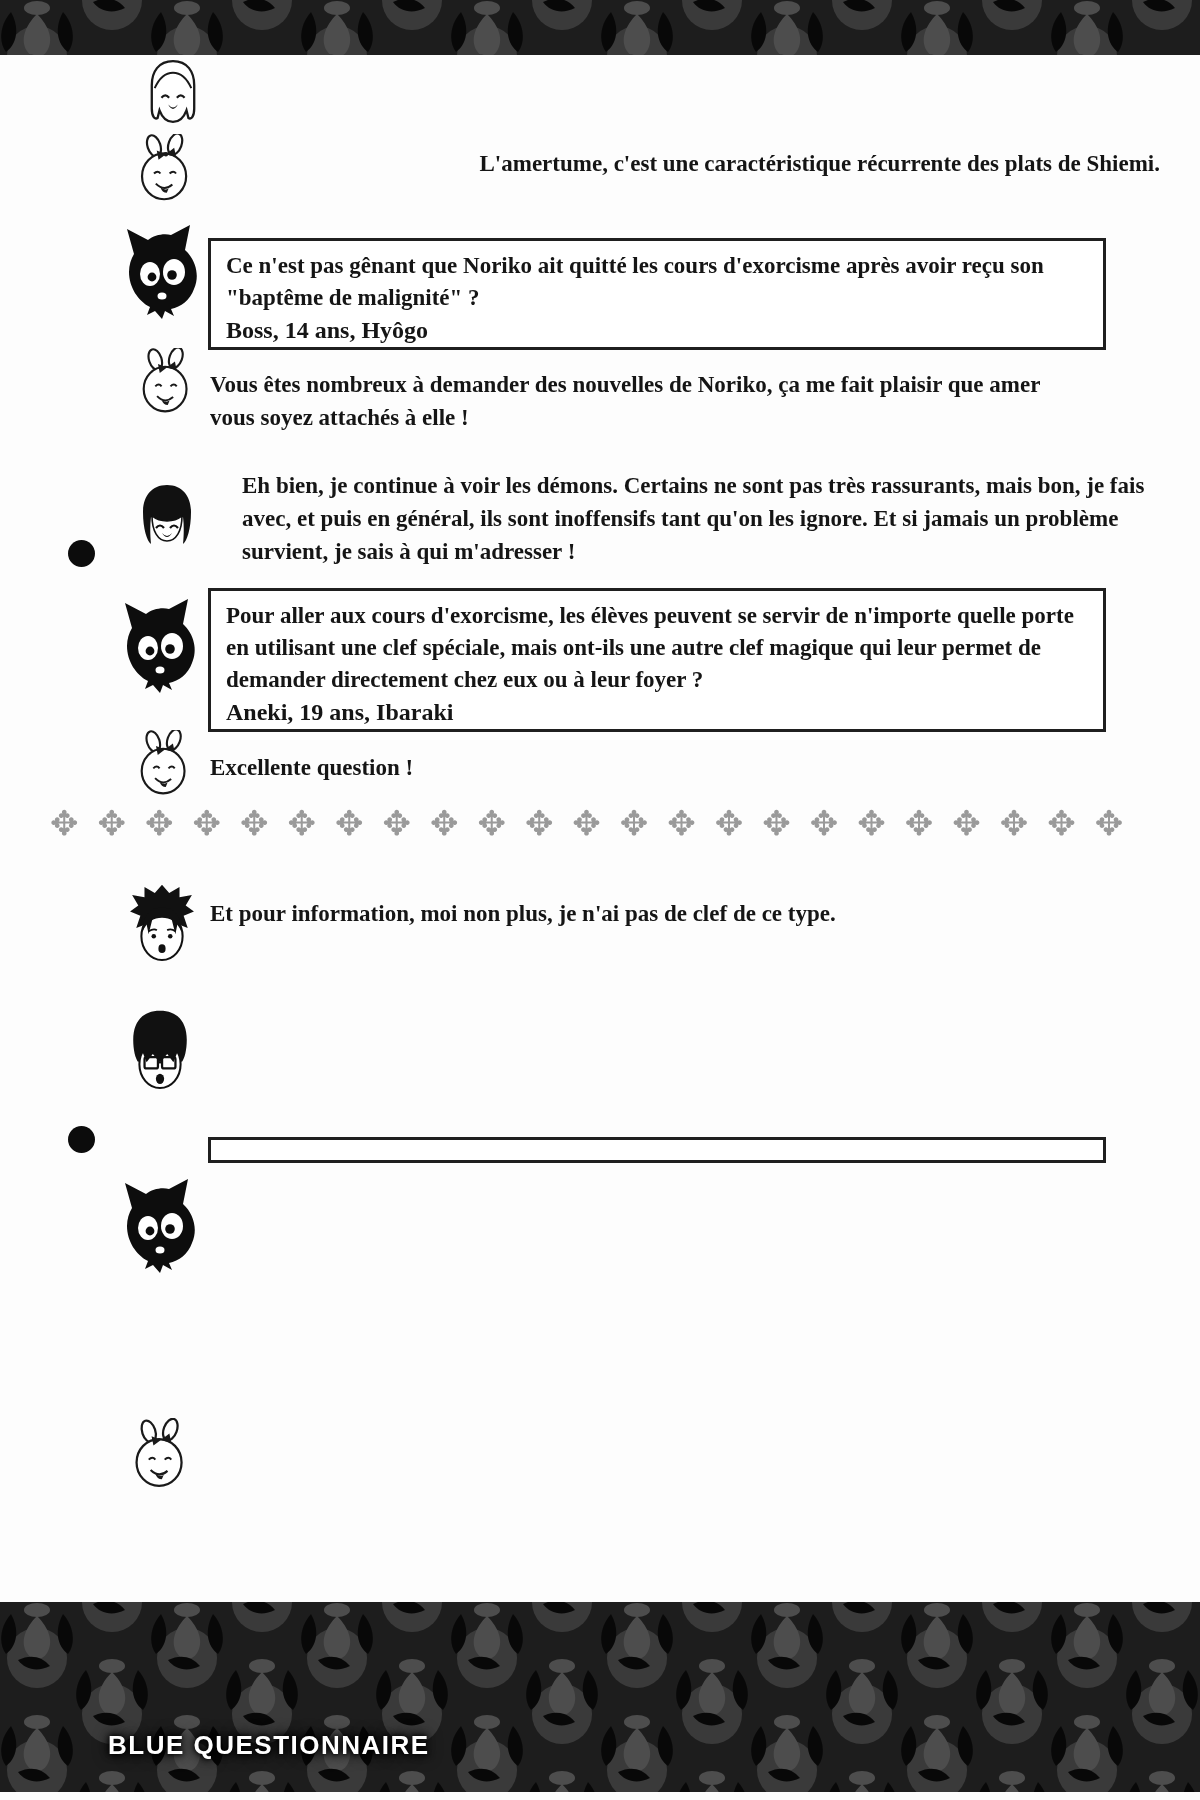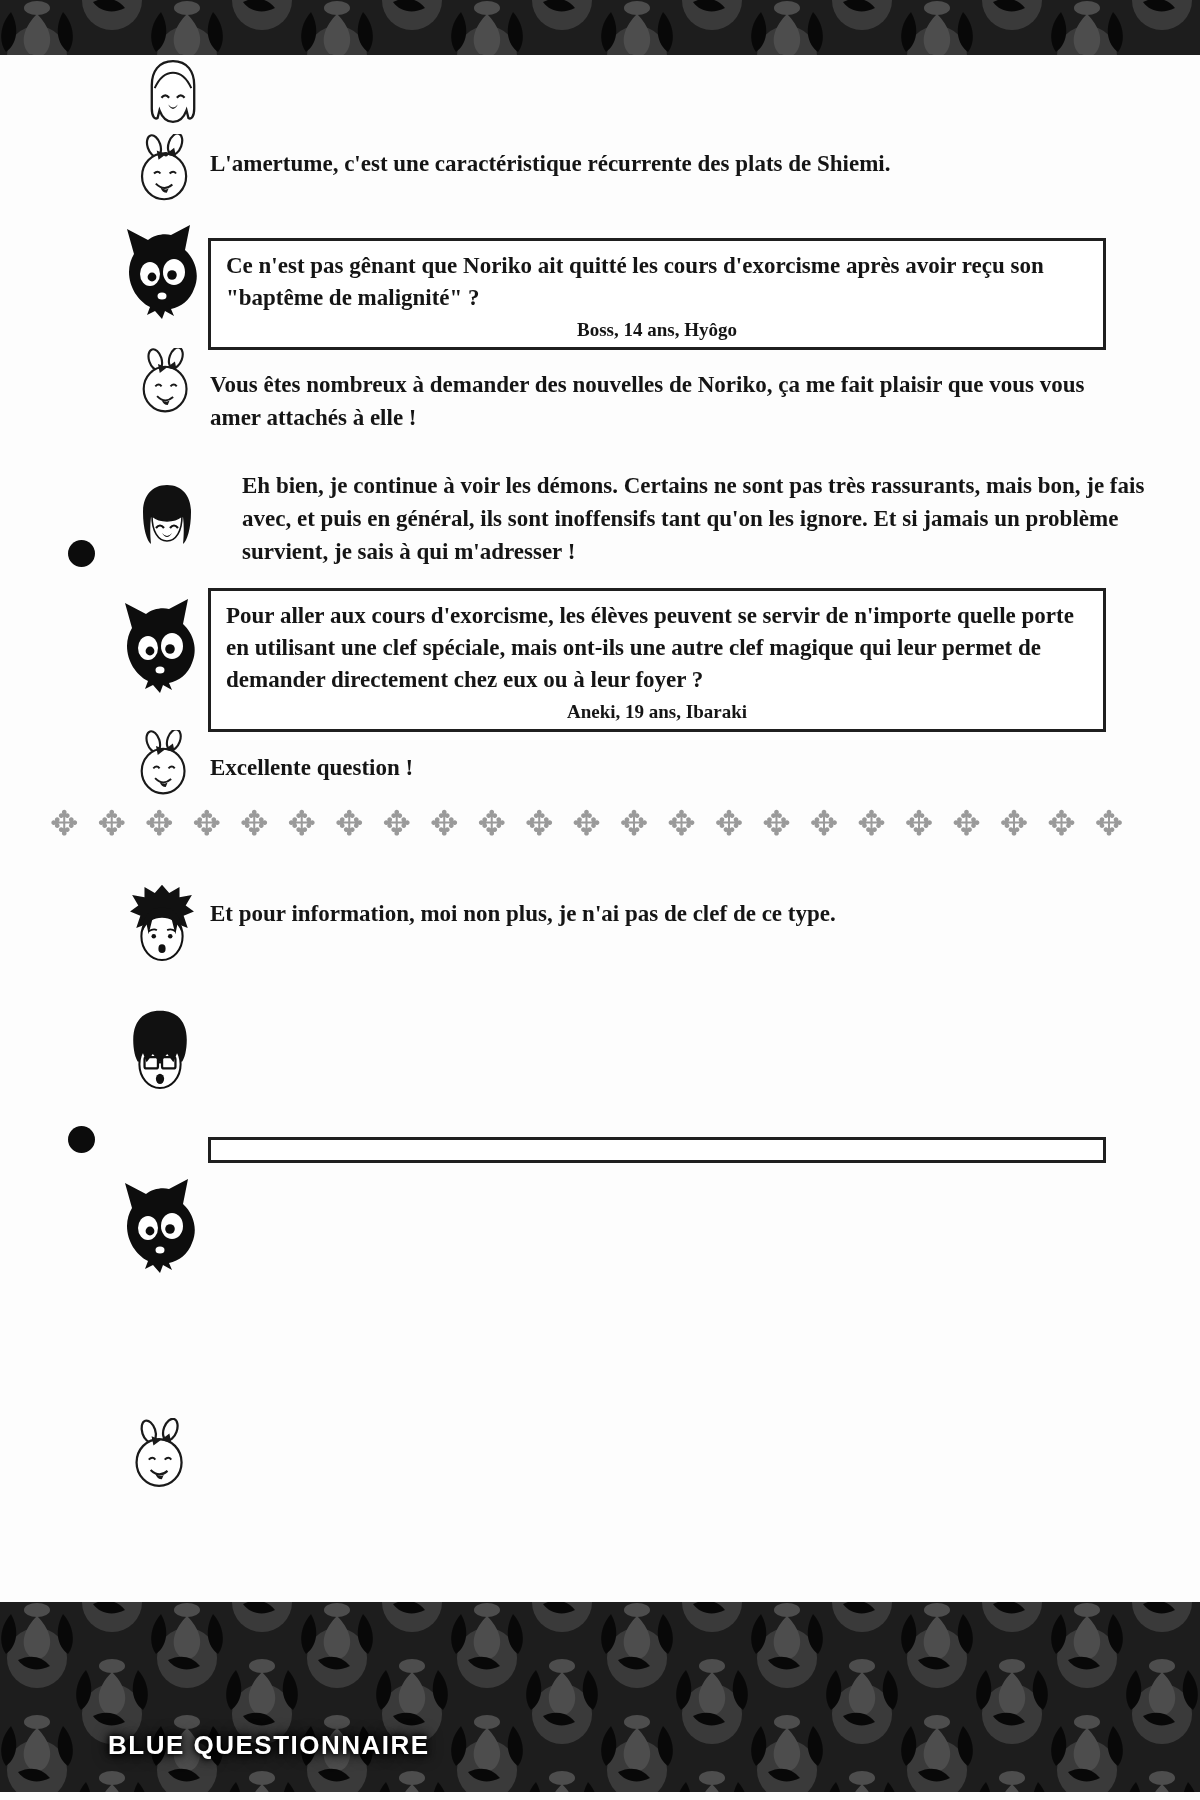--- a/index.html
+++ b/index.html
@@ -12,38 +12,38 @@
 
   
   .banner{position:absolute;left:108px;top:1686px;color:#ffffff;
     font-family:"Liberation Sans","DejaVu Sans",sans-serif;font-weight:700;font-size:26px;
     letter-spacing:1.5px;text-shadow:0 0 16px #000,0 0 8px #000,0 0 4px #000;margin-top:44px;}
 
   
   .speech{position:absolute;color:#151515;font-family:"Liberation Serif","DejaVu Serif",serif;
     font-weight:700;font-size:23px;line-height:33px;}
   #t0{left:210px;top:82px;width:930px;}
-  #t1{left:210px;top:147px;width:950px;}
+  #t1{left:210px;top:147px;width:950px;text-align:right;}
   #t3{left:210px;top:368px;width:880px;}
   #t4{left:210px;top:469px;width:905px;margin-left:32px;}
   #t6{left:210px;top:751px;width:620px;}
   #t8{left:210px;top:897px;width:910px;}
   #t9{left:210px;top:1036px;width:950px;}
   #t11{left:210px;top:1329px;width:928px;}
 
   
   .qbox{position:absolute;left:208px;width:898px;box-sizing:border-box;background:#fff;
     border:3px solid #1f1f1f;padding:9px 15px 6px;}
   #box2{top:238px;}
   #box5{top:588px;}
   #box10{top:1137px;}
   .qtext{color:#151515;font-family:"Liberation Serif","DejaVu Serif",serif;font-weight:700;
     font-size:23px;line-height:32px;}
   .attrib{color:#151515;font-family:"Liberation Serif","DejaVu Serif",serif;font-weight:700;
-    font-size:19px;text-align:center;margin-top:5px;line-height:22px;}
+    font-size:24px;text-align:left;margin-top:5px;line-height:22px;}
 
   
   .avatar{position:absolute;}
   #av0{left:146px;top:58px;width:54px;height:68px;}
   #av1{left:134px;top:134px;width:62px;height:68px;}
   #av2{left:124px;top:222px;width:80px;height:98px;}
   #av3{left:136px;top:348px;width:60px;height:66px;}
   #av4{left:138px;top:482px;width:58px;height:74px;}
   #av5{left:122px;top:596px;width:80px;height:98px;}
   #av6{left:134px;top:730px;width:60px;height:66px;}
@@ -145,21 +145,21 @@
         <ellipse cx="43" cy="11" rx="7" ry="12" transform="rotate(20 43 11)"></ellipse>
         <ellipse cx="31" cy="46" rx="24" ry="25"></ellipse>
       </g>
       <path d="M33,22 l-10,-4 2,10 8,-6 9,-7 2,10 -11,-3Z" fill="#1a1a1a"></path>
       <path d="M20,43 q4,-4 7,0" fill="none" stroke="#1a1a1a" stroke-width="2.2"></path>
       <path d="M37,43 q4,-4 7,0" fill="none" stroke="#1a1a1a" stroke-width="2.2"></path>
       <path d="M22,54 q9,9 18,1" fill="none" stroke="#1a1a1a" stroke-width="2.2"></path>
       <path d="M27,58 q5,4 9,1 l-2,5 q-5,0 -7,-6Z" fill="#1a1a1a"></path>
     </svg>
   </div>
-  <div class="speech" id="t3">Vous êtes nombreux à demander des nouvelles de Noriko, ça me fait plaisir que vous vous amer attachés à elle !</div>
+  <div class="speech" id="t3">Vous êtes nombreux à demander des nouvelles de Noriko, ça me fait plaisir que amer vous soyez attachés à elle !</div>
 
   <div class="avatar" id="av4">
     <svg viewBox="0 0 58 72">
       <path d="M29,2 C13,2 5,14 5,29 C5,46 9,58 13,61 C12,50 12,42 13,34 C18,37 24,38 29,38 C34,38 40,37 45,34 C46,42 46,50 45,61 C49,58 53,46 53,29 C53,14 45,2 29,2Z" fill="#111"></path>
       <path d="M14,33 C14,48 20,58 29,58 C38,58 44,48 44,33 C39,37 34,38 29,38 C24,38 19,37 14,33Z" fill="#fff" stroke="#111" stroke-width="1.6"></path>
       <path d="M18,45 q4,-5 8,0" fill="none" stroke="#111" stroke-width="2.2"></path>
       <path d="M32,45 q4,-5 8,0" fill="none" stroke="#111" stroke-width="2.2"></path>
       <path d="M24,50 q5,6 10,0 q-5,8 -10,0Z" fill="#111"></path>
     </svg>
   </div>

